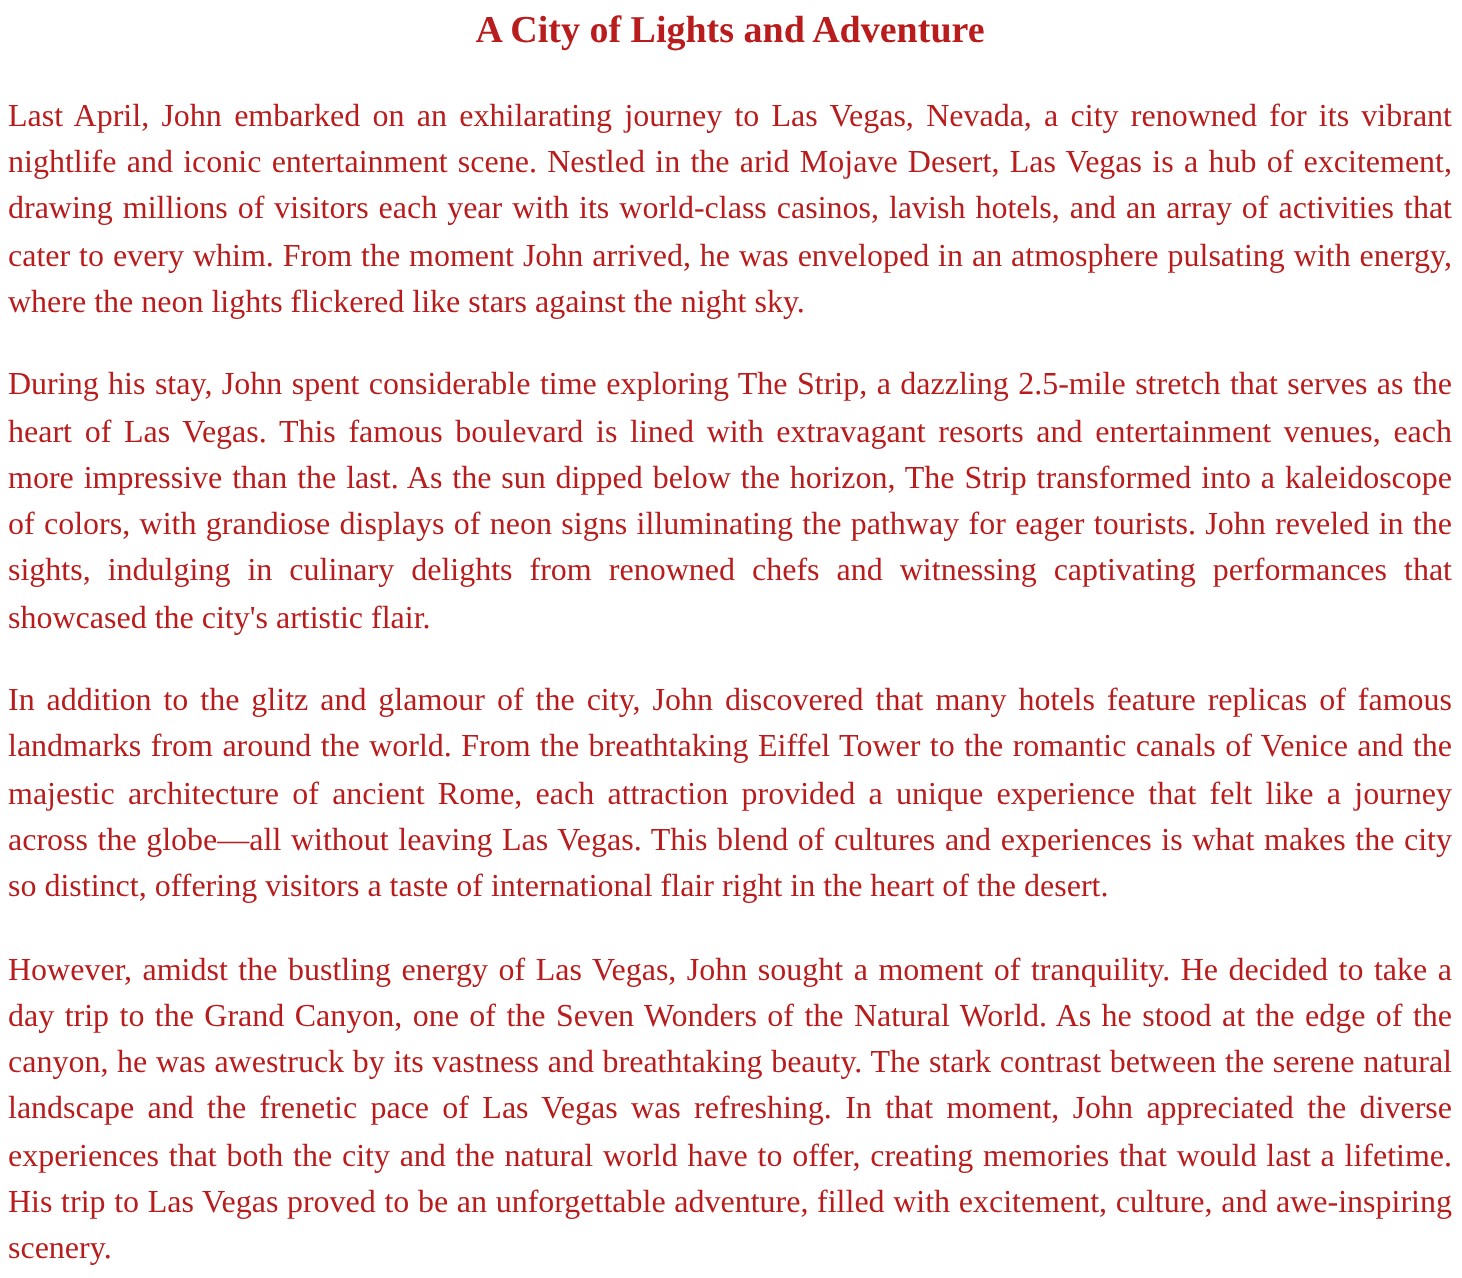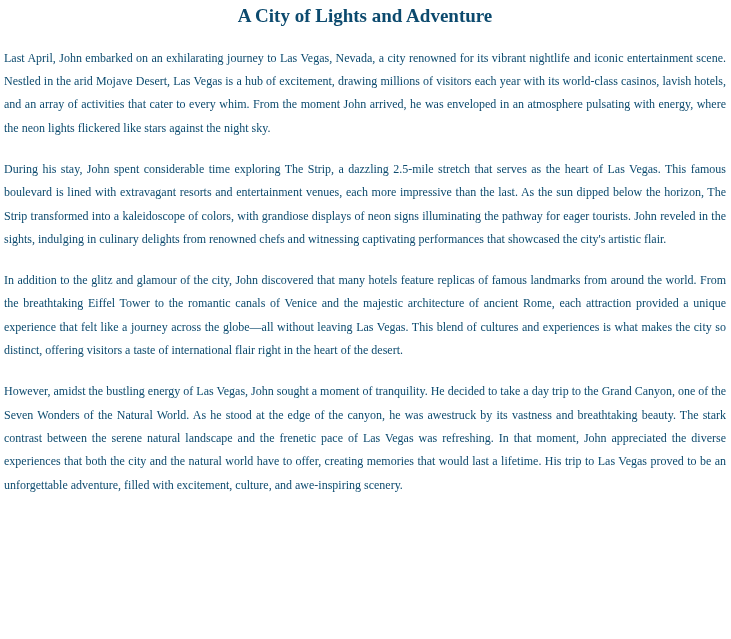--- a/index.html
+++ b/index.html
@@ -6,33 +6,33 @@
     margin: 0;
     padding: 0;
     background: #ffffff;
   }
   .page {
     width: 731px;
     height: 639px;
     box-sizing: border-box;
     padding: 2px 5px 0 4px;
     background: #ffffff;
-    color: #0c4a6e;
+    color: #b91c1c;
     font-family: "Liberation Serif", "DejaVu Serif", serif;
     overflow: hidden;
   }
   .title {
     font-size: 19px;
     font-weight: bold;
     text-align: center;
     line-height: 1.2;
     margin: 3px 0 19px 0;
   }
   .para {
-    font-size: 12px;
+    font-size: 16px;
     line-height: 23.3px;
     text-align: justify;
     margin: 0 0 18px 0;
   }
   .para:last-child {
     margin-bottom: 0;
   }
 </style>
 </head>
 <body>

